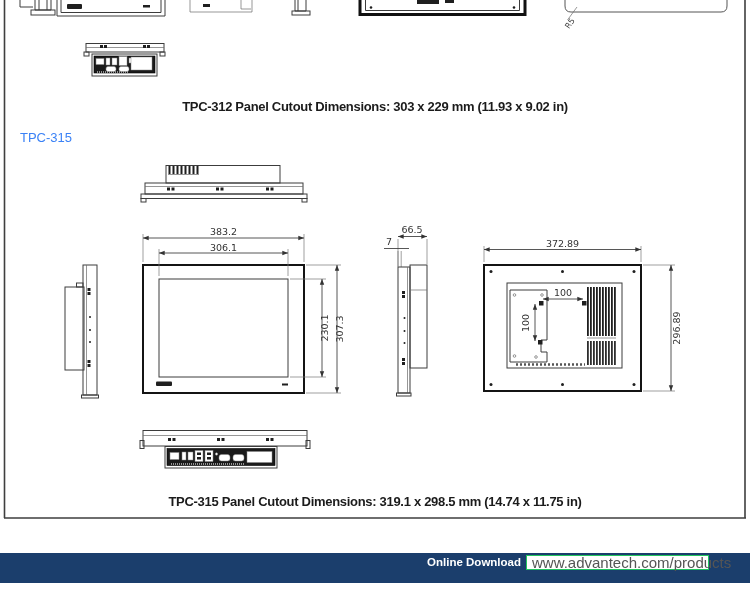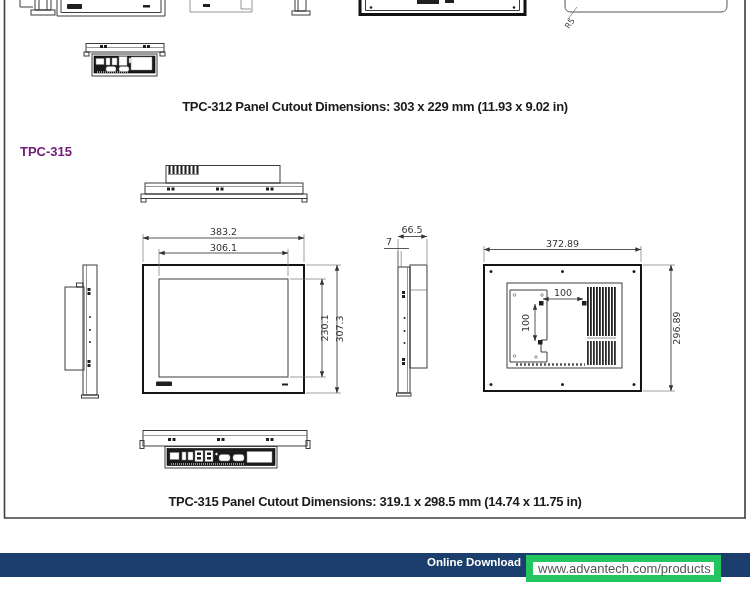--- a/index.html
+++ b/index.html
@@ -12,26 +12,26 @@
   .xthick{stroke:#111;stroke-width:3;fill:none;}
   .fillk{fill:#1f1f1f;stroke:none;}
   .dark{fill:#1a1a1a;stroke:#000;stroke-width:0.6;}
   .wht{fill:#fff;stroke:#888;stroke-width:0.5;}
   .dim{stroke:#444;stroke-width:0.9;fill:none;}
   .ext{stroke:#777;stroke-width:0.7;fill:none;}
   .dimtext{font:9.5px "DejaVu Sans",sans-serif;fill:#333;}
   .rtext{font:8px "DejaVu Sans",sans-serif;fill:#444;}
   .caption{position:absolute;left:0;width:750px;text-align:center;
            font-weight:bold;font-size:13px;letter-spacing:-0.3px;color:#1b1b1b;}
-  .heading{position:absolute;left:20px;top:144px;font-weight:bold;font-size:13px;color:#701a75;}
-  .footer{position:absolute;left:0;top:553px;width:750px;height:24px;background:#1b3e6c;}
+  .heading{position:absolute;left:20px;top:130px;font-weight:normal;font-size:13px;color:#3b82f6;}
+  .footer{position:absolute;left:0;top:553px;width:750px;height:30px;background:#1b3e6c;}
   .dl{position:absolute;right:229px;top:0;height:19px;line-height:19px;
       color:#fff;font-weight:bold;font-size:11.5px;}
   .urlbox{position:absolute;left:526px;top:2px;width:176px;height:13px;background:#fff;
-          border:7px solid #22c55e;font-size:13px;color:#555;line-height:13px;
+          border:1px solid #22c55e;font-size:15px;color:#555;line-height:13px;
           padding-left:5px;font-family:"Liberation Sans",sans-serif;}
 </style>
 </head>
 <body>
 
 <div class="page">
 
   <svg width="750" height="540" viewBox="0 0 750 540">
     <defs>
       <marker id="arr" viewBox="0 0 10 10" refX="9" refY="5" markerWidth="7" markerHeight="7" orient="auto-start-reverse">

